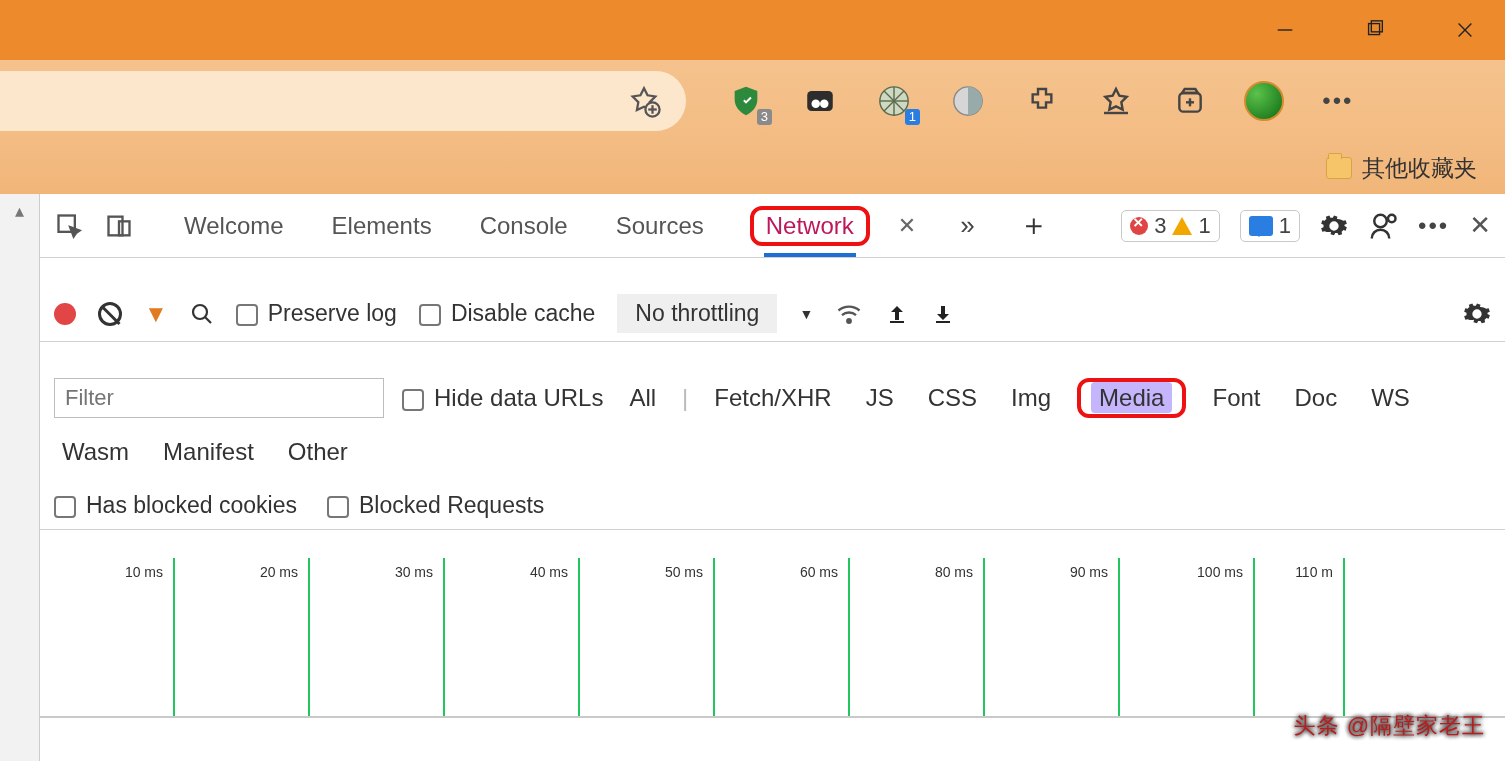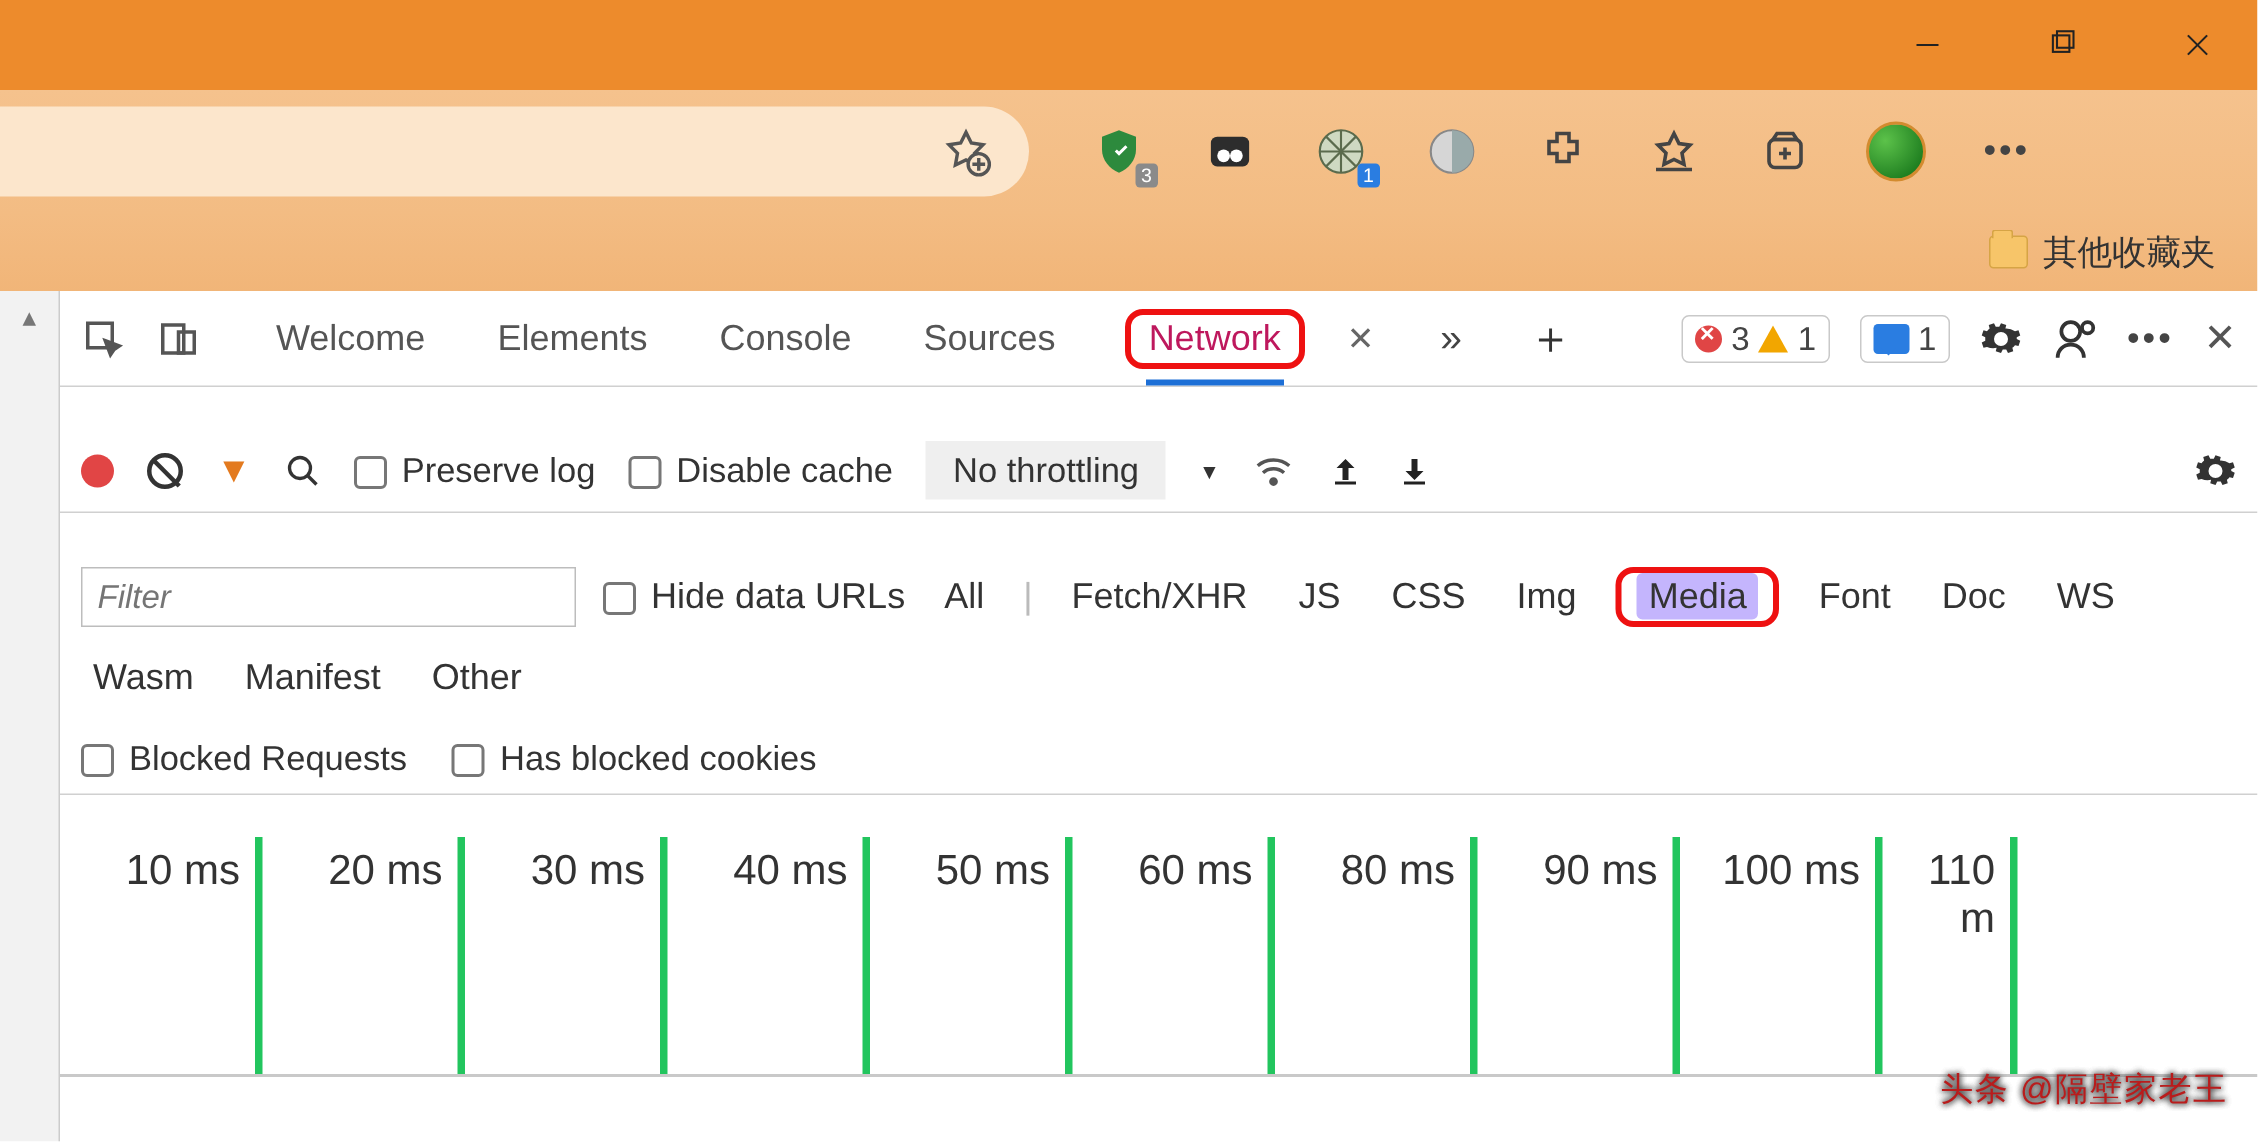--- a/index.html
+++ b/index.html
@@ -120,32 +120,32 @@
   .upl,.dnl{font-size:22px;color:#222;}
   .toolbar2 .gear-right{margin-left:auto;}
 
   .filters{
     border-bottom:1px solid #d0d0d0;
     padding:8px 14px 10px;
     display:flex;flex-wrap:wrap;align-items:center;gap:18px;
     font-size:24px;color:#333;
   }
   .filter-input{
-    width:330px;height:40px;border:1px solid #bdbdbd;padding:4px 10px;font-size:22px;color:#888;font-style:italic;
+    width:330px;height:40px;border:1px solid #bdbdbd;padding:4px 10px;font-size:22px;color:#888;
   }
   .ftype{padding:2px 8px;white-space:nowrap;}
   .ftype.sel{background:#c4b5fd;border-radius:4px;}
   .pipe{color:#bbb;}
   .filters .row2{flex-basis:100%;display:flex;gap:30px;margin-top:6px;font-size:23px;}
 
   .timeline{
     height:160px;border-bottom:2px solid #c9c9c9;
     display:flex;overflow:hidden;
   }
-  .tcol{flex:0 0 135px;border-right:5px solid #22c55e;padding:6px 10px 0 0;text-align:right;font-size:28px;color:#333;}
+  .tcol{flex:0 0 135px;border-right:2px solid #22c55e;padding:6px 10px 0 0;text-align:right;font-size:14px;color:#333;}
   .empty{flex:1;background:#fff;}
 
   .watermark{
     position:absolute;right:20px;bottom:20px;font-size:22px;color:#b91c1c;
     text-shadow:0 0 4px #555,0 0 4px #555,0 0 4px #555;
     font-weight:500;letter-spacing:1px;
   }
   svg{display:block;}
 </style>
 </head>
@@ -359,22 +359,22 @@
       <span class="hl-red">
         <span class="ftype sel">Media</span>
       </span>
       <span class="ftype">Font</span>
       <span class="ftype">Doc</span>
       <span class="ftype">WS</span>
       <span class="ftype">Wasm</span>
       <span class="ftype">Manifest</span>
       <span class="ftype">Other</span>
       <div class="row2">
+        <label><span class="chk"></span><span>Has blocked cookies</span></label>
         <label><span class="chk"></span><span>Blocked Requests</span></label>
-        <label><span class="chk"></span><span>Has blocked cookies</span></label>
       </div>
     </div>
 
     <div class="timeline">
       <div class="tcol">10 ms</div>
       <div class="tcol">20 ms</div>
       <div class="tcol">30 ms</div>
       <div class="tcol">40 ms</div>
       <div class="tcol">50 ms</div>
       <div class="tcol">60 ms</div>

